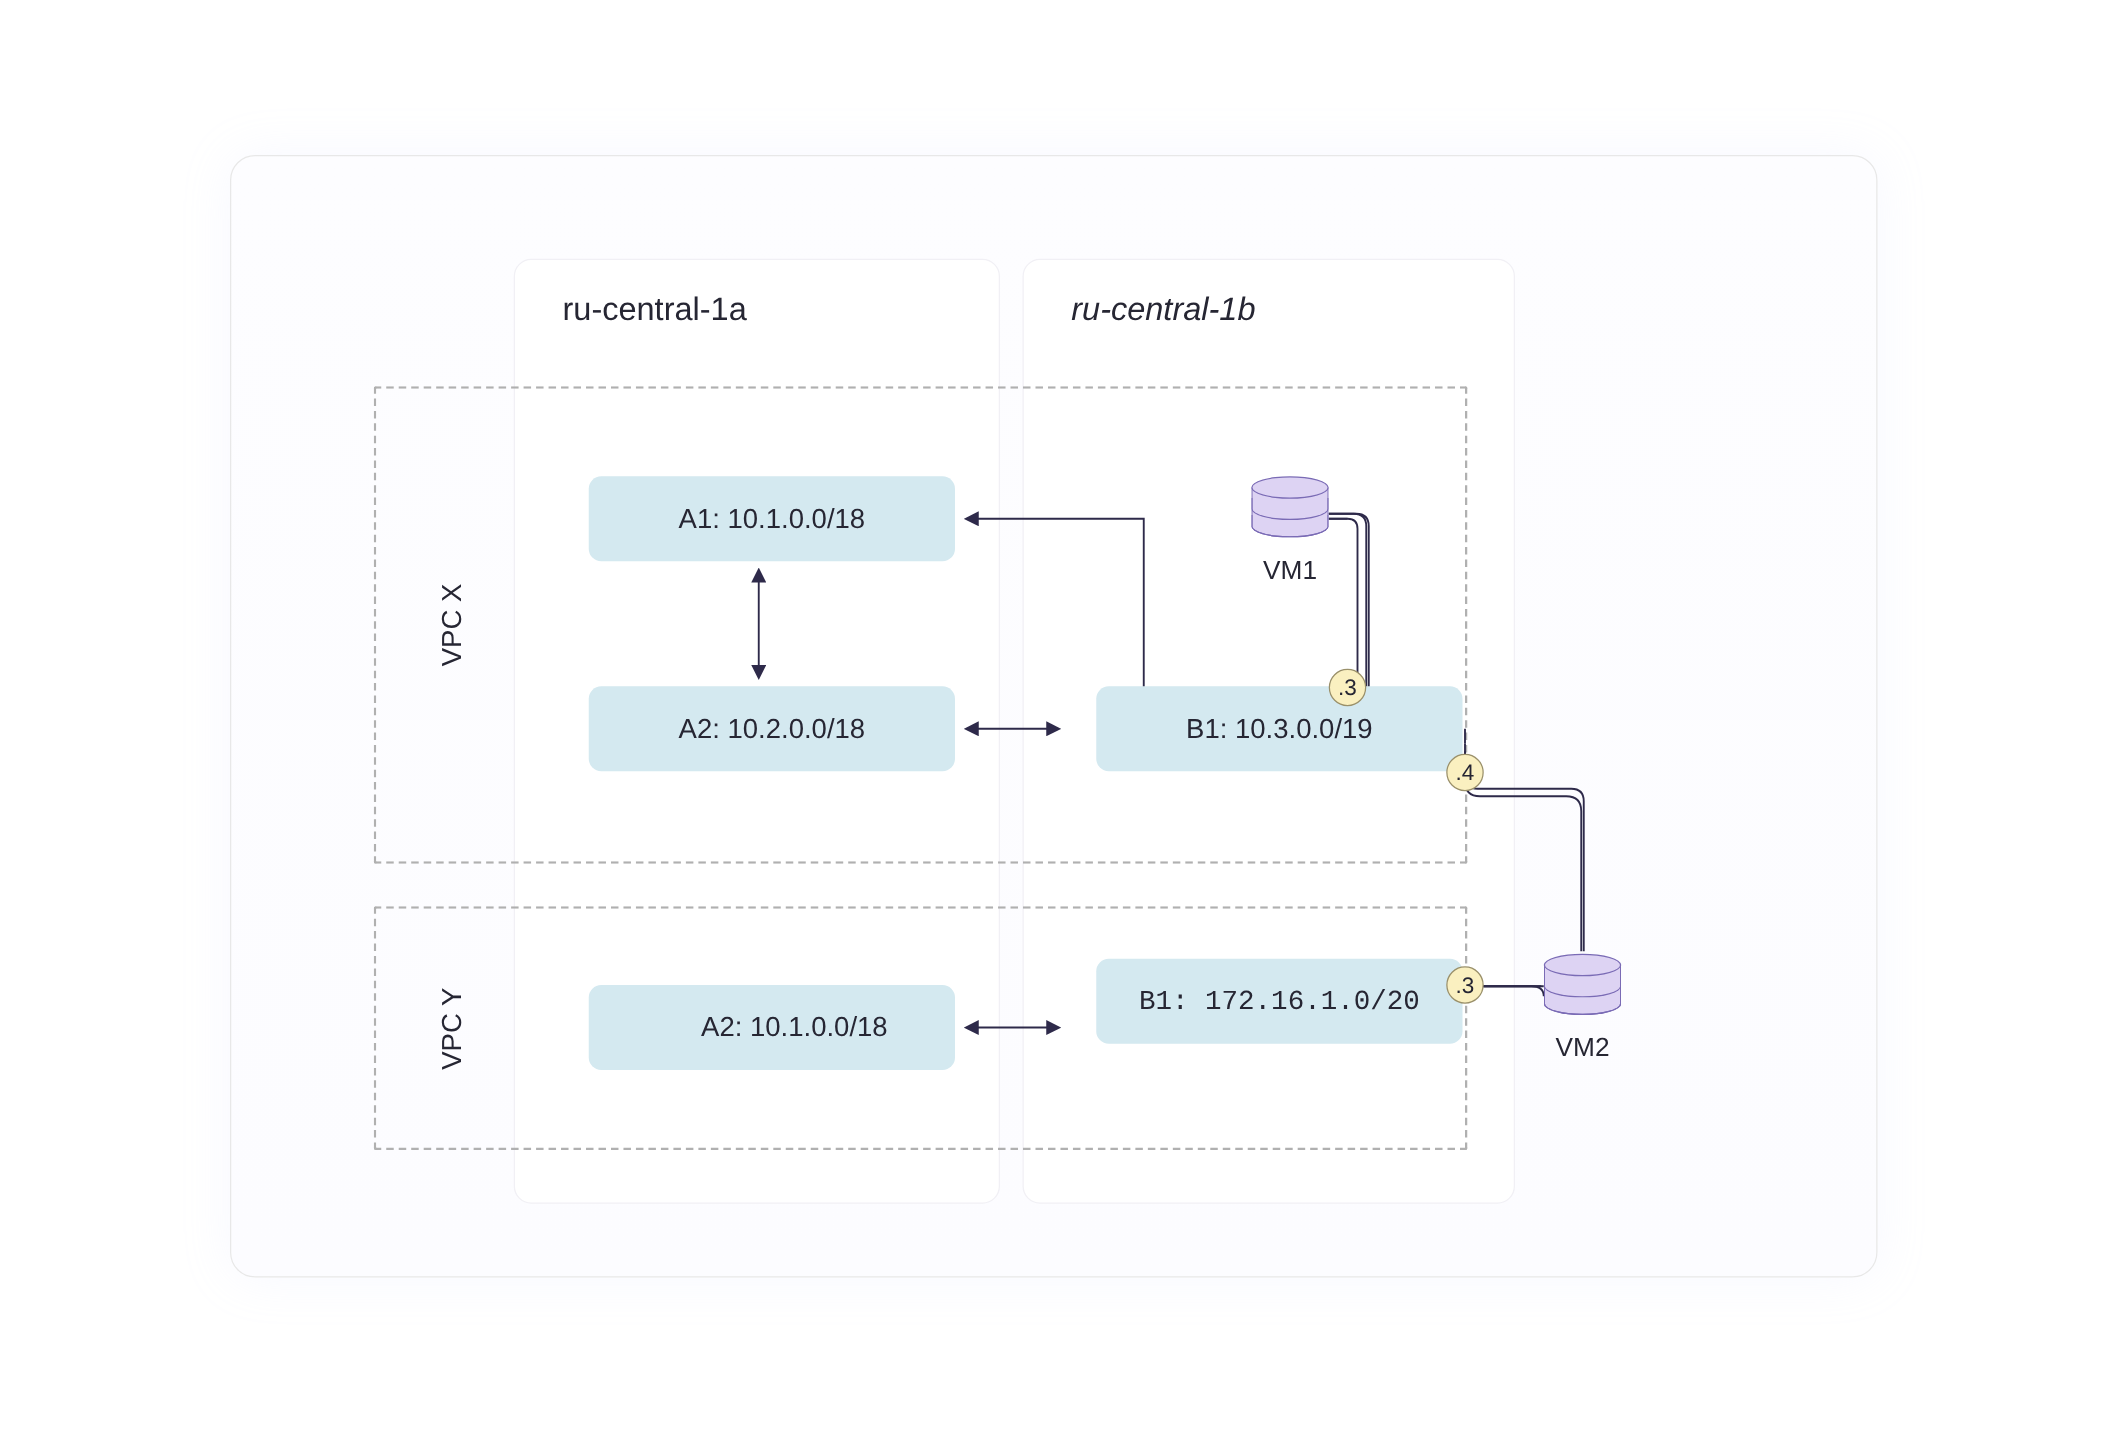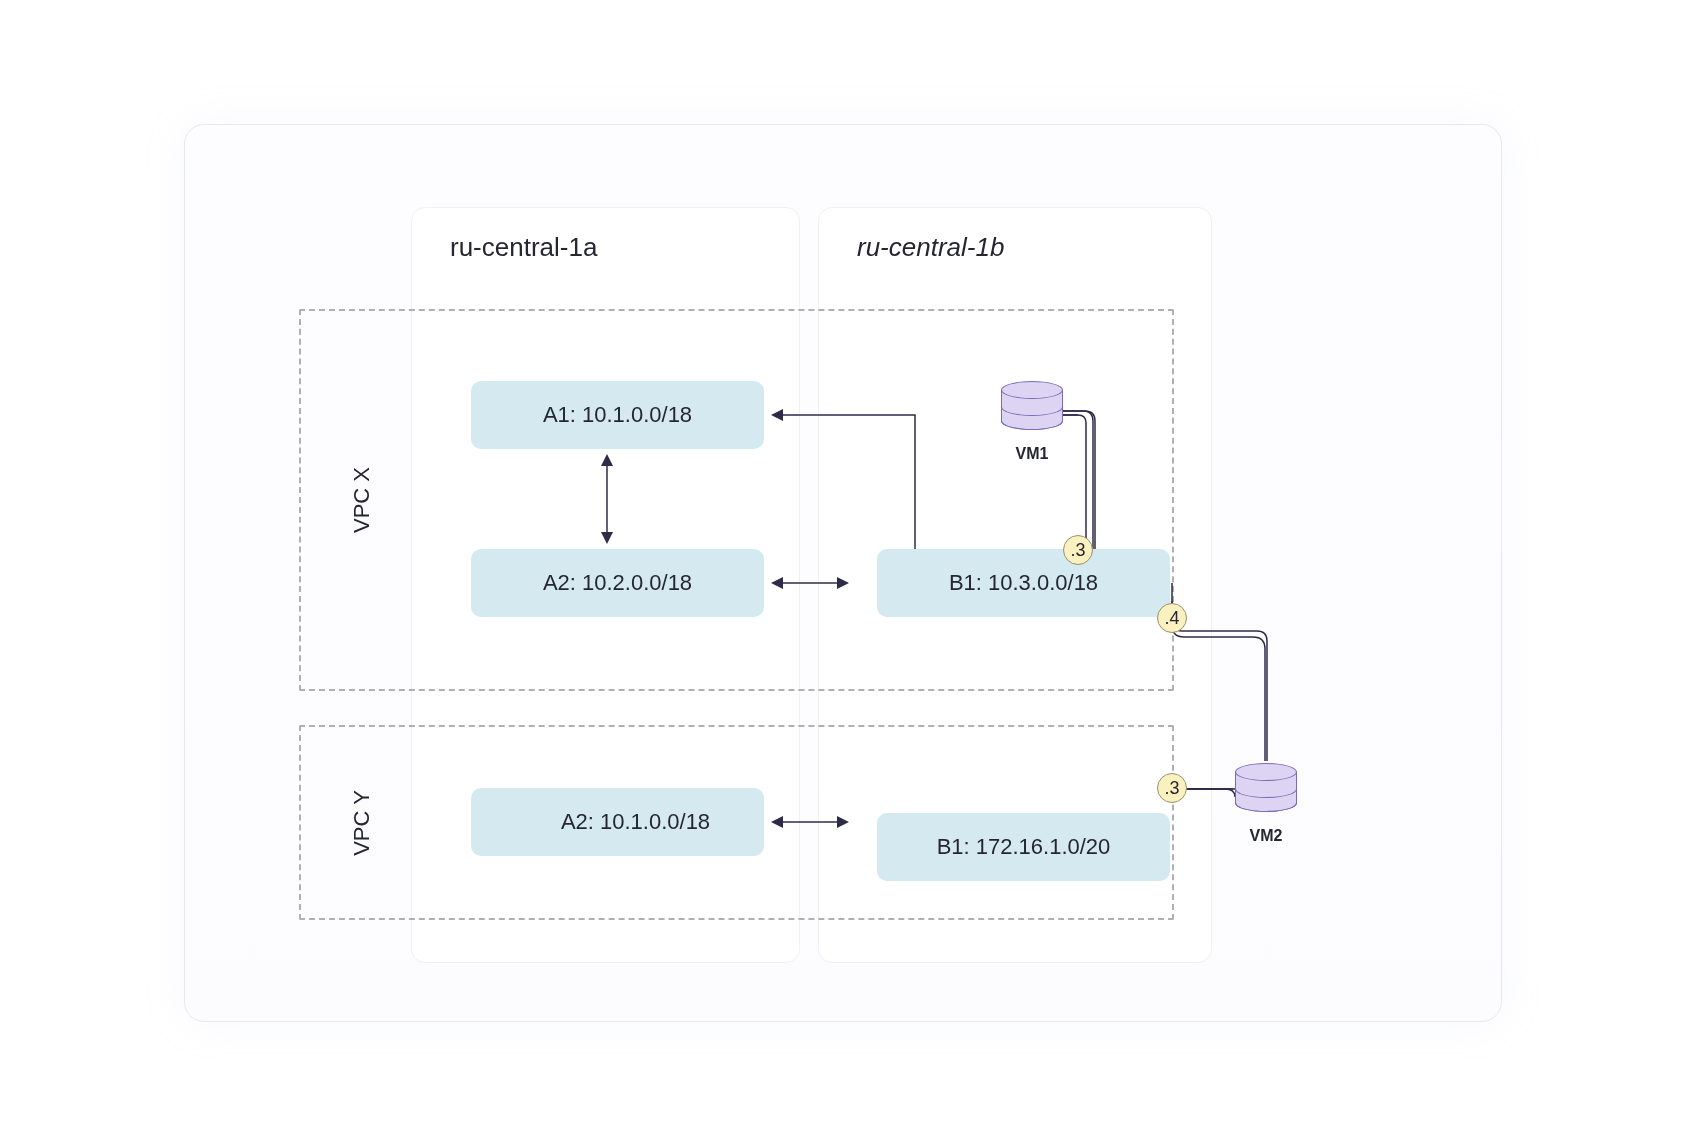--- a/index.html
+++ b/index.html
@@ -63,21 +63,21 @@
       align-items: center;
       justify-content: center;
       font-size: 22px;
       color: #262633;
       margin-left: 23px;
     }
     .subnet-a1 { left: 263px; top: 256px; }
     .subnet-a2-x { left: 263px; top: 424px; }
     .subnet-b1-x { left: 669px; top: 424px; }
     .subnet-a2-y { left: 263px; top: 663px; padding-left: 36px; }
-    .subnet-b1-y { left: 669px; top: 688px; }
+    .subnet-b1-y { left: 669px; top: 642px; font-family: Liberation Mono, monospace; }
 
     .vm-icon {
       position: absolute;
       width: 62px;
       height: 70px;
     }
     .vm1 { left: 816px; top: 256px; }
     .vm2 { left: 1050px; top: 638px; }
     .db-cylinder {
       width: 62px;
@@ -113,23 +113,22 @@
       border-radius: 0 0 31px 31px / 0 0 9px 9px;
       z-index: 4;
     }
     .db-ring1 { top: 17px; }
     .db-ring2 { top: 31px; }
     .vm-label {
       position: absolute;
       top: 64px;
       left: 50%;
       transform: translateX(-50%);
-      font-size: 16px;
-      color: #262633;
-      font-weight: bold;
+      font-size: 21px;
+      color: #262633;
     }
 
     .connector {
       position: absolute;
       pointer-events: none;
     }
 
     .badge {
       position: absolute;
       width: 30px;
@@ -167,21 +166,21 @@
     <div class="vpc-label">VPC Y</div>
   </div>
 
   <div class="subnet subnet-a1">
     <span>A1: 10.1.0.0/18</span>
   </div>
   <div class="subnet subnet-a2-x">
     <span>A2: 10.2.0.0/18</span>
   </div>
   <div class="subnet subnet-b1-x">
-    <span>B1: 10.3.0.0/18</span>
+    <span>B1: 10.3.0.0/19</span>
   </div>
   <div class="subnet subnet-a2-y">
     <span>A2: 10.1.0.0/18</span>
   </div>
   <div class="subnet subnet-b1-y">
     <span>B1: 172.16.1.0/20</span>
   </div>
 
   <div class="vm-icon vm1">
     <div class="db-cylinder">

